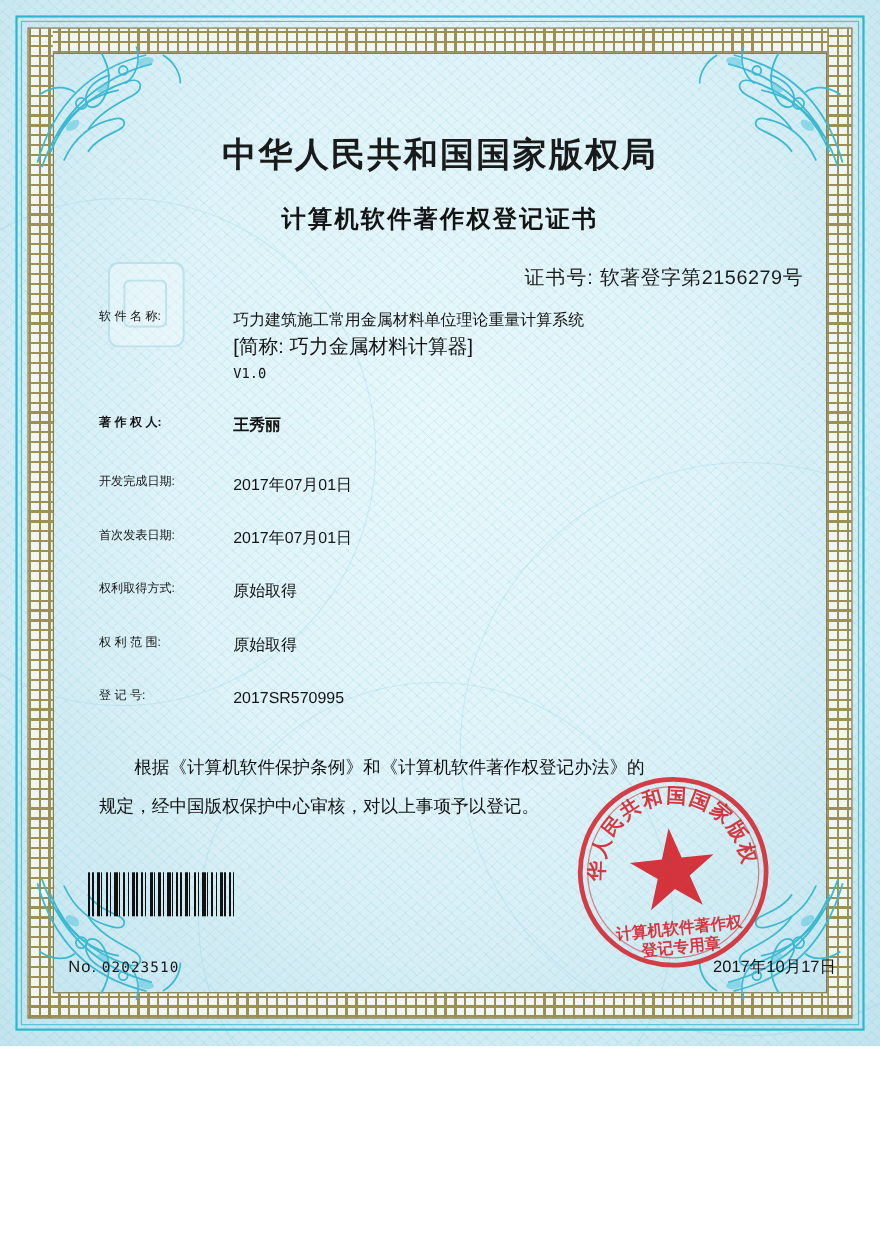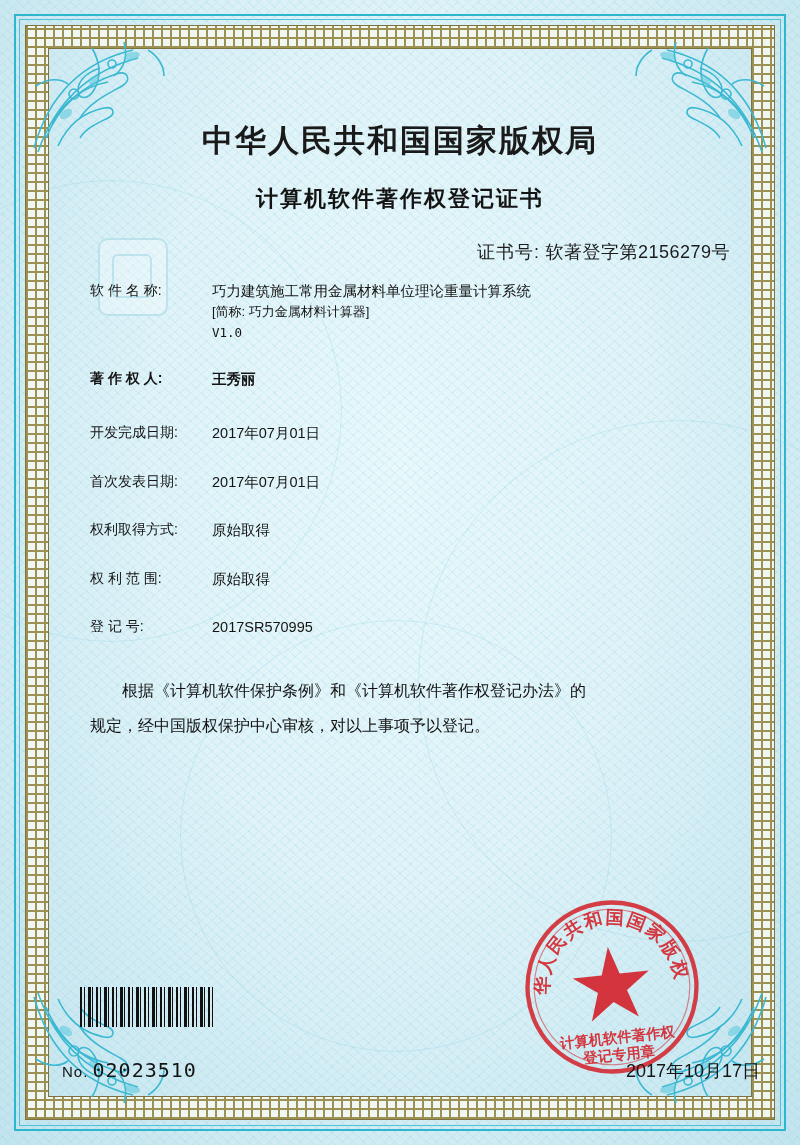--- a/index.html
+++ b/index.html
@@ -9,21 +9,21 @@
   body {
     width: 800px;
     height: 1145px;
     font-family: "Liberation Sans", sans-serif;
     background: #ffffff;
   }
 
   .certificate {
     position: relative;
     width: 800px;
-    height: 1145px;
+    height: 951px;
     box-sizing: border-box;
     background:
       radial-gradient(ellipse at 50% 40%, #e8f8fb 0%, #dff3f8 45%, #cfeaf2 75%, #c2e4ee 100%);
     overflow: hidden;
   }
 
   
   .bg-texture {
     position: absolute;
     inset: 0;
@@ -136,33 +136,33 @@
     padding-left: 30px;
   }
   .field-row {
     display: flex;
     align-items: flex-start;
     margin-bottom: 17px;
   }
   .field-label {
     width: 122px;
     flex: 0 0 122px;
-    font-size: 14px;
+    font-size: 11px;
     color: #141414;
     line-height: 1.5;
     white-space: pre;
   }
   .field-value {
     font-size: 14.5px;
     color: #141414;
     line-height: 1.55;
   }
   .field-value .line2 {
     display: block;
-    font-size: 13px;
+    font-size: 18px;
   }
   .field-value .line3 {
     display: block;
     font-size: 12.5px;
     font-family: "DejaVu Sans Mono", "Liberation Mono", monospace;
   }
 
   .field-row.name-row { margin-bottom: 26px; }
   .field-row.owner-row { margin-bottom: 32px; font-weight: bold; }
 
@@ -215,22 +215,22 @@
     left: 62px;
     right: 40px;
     bottom: 62px;
     display: flex;
     justify-content: space-between;
     align-items: baseline;
     font-size: 15px;
     color: #141414;
   }
   .footer .no-label { letter-spacing: 1px; }
-  .footer .serial { font-family: "DejaVu Sans Mono", "Liberation Mono", monospace; font-size: 20px; letter-spacing: 1px;}
-  .footer .date { font-size: 18px; }
+  .footer .serial { font-family: "DejaVu Sans Mono", "Liberation Mono", monospace; font-size: 13px; letter-spacing: 1px;}
+  .footer .date { font-size: 15px; }
 
   .watermark-logo {
     position: absolute;
     left: 98px;
     top: 238px;
     width: 70px;
     height: 78px;
     border-radius: 10px;
     background: rgba(255,255,255,0.30);
     box-shadow: inset 0 0 0 2px rgba(140,205,220,0.45);

